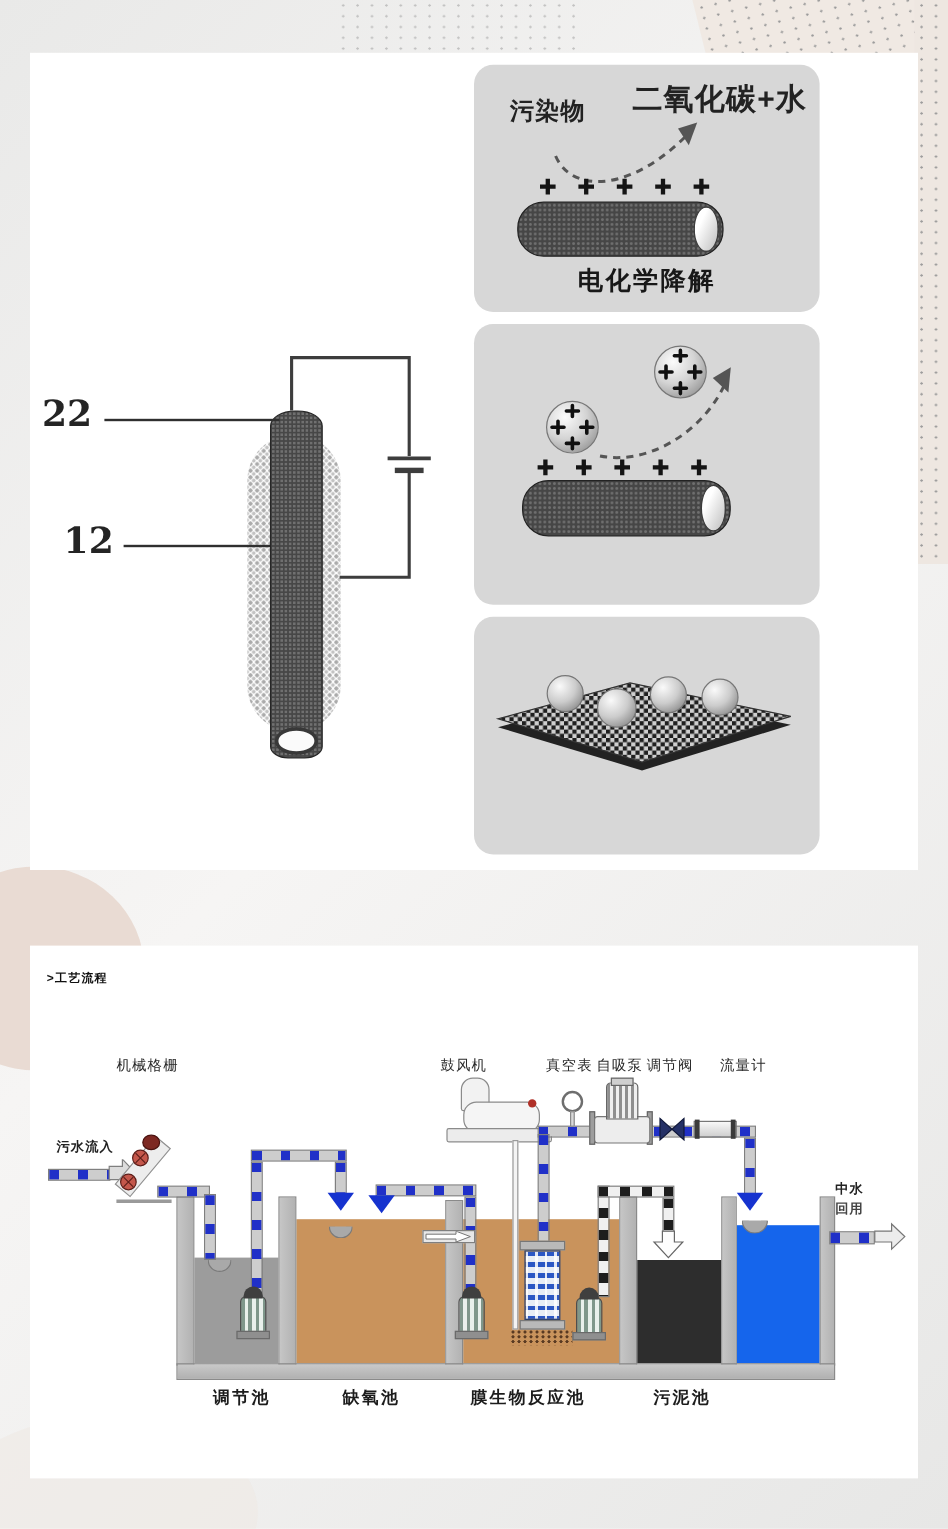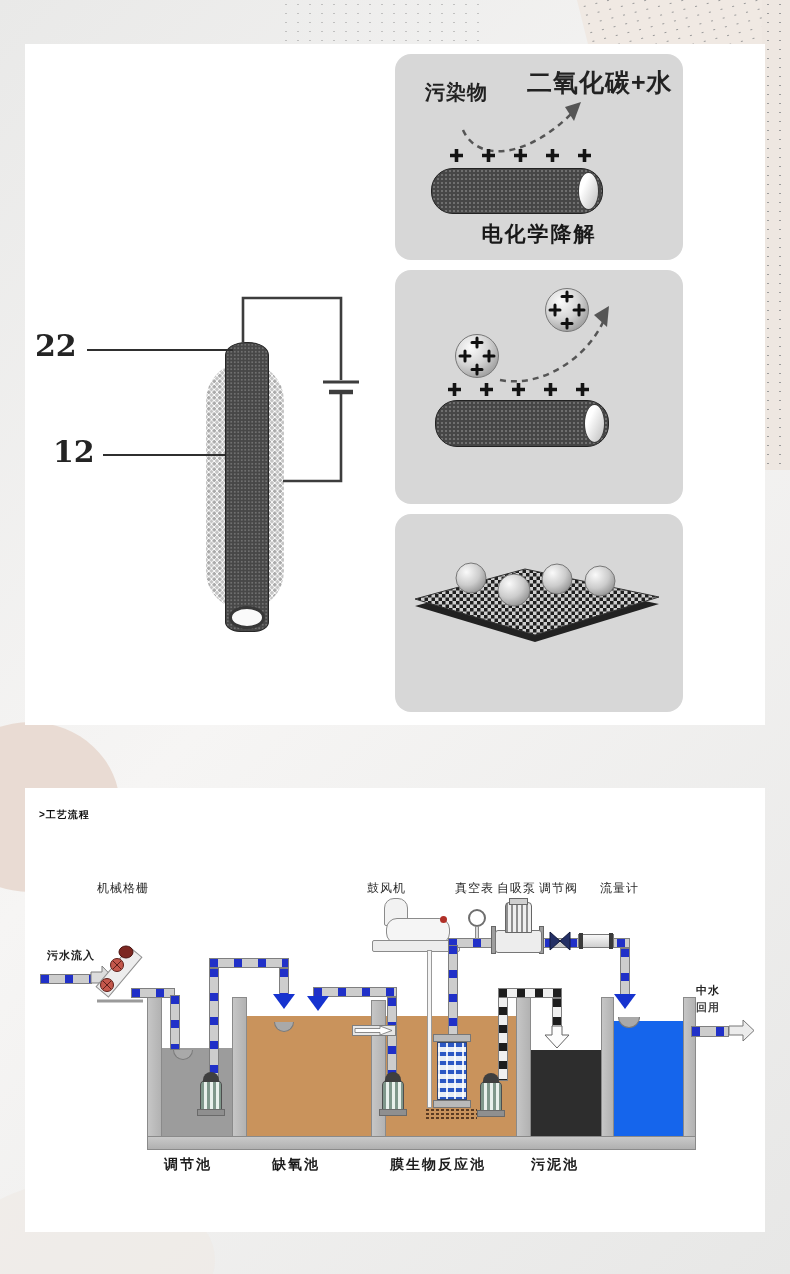--- a/index.html
+++ b/index.html
@@ -37,21 +37,21 @@
   .pipe.vdash{background:repeating-linear-gradient(180deg,#2030c8 0 8px,#cdcdcd 8px 24px)}
   .pipe.hdark{background:repeating-linear-gradient(90deg,#1d1d1d 0 8px,#f0f0f0 8px 18px)}
   .pipe.vdark{background:repeating-linear-gradient(180deg,#1d1d1d 0 8px,#f0f0f0 8px 18px)}
   .pipe.plain{background:#e7e7e7}
   .tri{position:absolute;width:0;height:0;border-left:11px solid transparent;border-right:11px solid transparent;border-top:15px solid #1633cf}
   .spump{position:absolute;width:20px;height:30px;border:1px solid #4e4e4e;border-radius:5px 5px 2px 2px;
        background:repeating-linear-gradient(90deg,#7f978b 0 3px,#e9f0ec 3px 6px)}
   .spump::before{content:"";position:absolute;left:2px;right:2px;top:-9px;height:10px;background:#3f3f3f;border-radius:8px 8px 0 0}
   .spump::after{content:"";position:absolute;left:-4px;right:-4px;bottom:-5px;height:5px;background:#8f8f8f;border:1px solid #6a6a6a}
   .eqlbl{position:absolute;top:92px;font-size:12px;color:#2a2a2a;letter-spacing:1px;white-space:nowrap}
-  .tanklbl{position:absolute;top:368px;font-size:14px;font-weight:bold;letter-spacing:2px;color:#1c1c1c;white-space:nowrap}
+  .tanklbl{position:absolute;top:368px;font-size:14px;font-weight:bold;letter-spacing:2px;color:#1c1c1c;text-align:center;white-space:nowrap}
   .smalllbl{position:absolute;font-size:11px;font-weight:bold;color:#222;letter-spacing:1px;white-space:nowrap}
   .membrane{position:absolute;border:1px solid #2f4470;box-sizing:border-box;
        background-image:repeating-linear-gradient(90deg,rgba(255,255,255,.85) 0 2px,transparent 2px 8px),
                         repeating-linear-gradient(180deg,#2b57c4 0 4px,#e8edf5 4px 9px)}
   .mcap{position:absolute;background:#b9b9b9;border:1px solid #777;box-sizing:border-box}
   .bubbles{position:absolute;background-image:radial-gradient(#5a3a22 1.2px,transparent 1.5px);background-size:5px 4px}
   .title{position:absolute;font-size:10px;font-weight:bold;color:#101010;letter-spacing:1px}
 </style>
 </head>
 <body>

